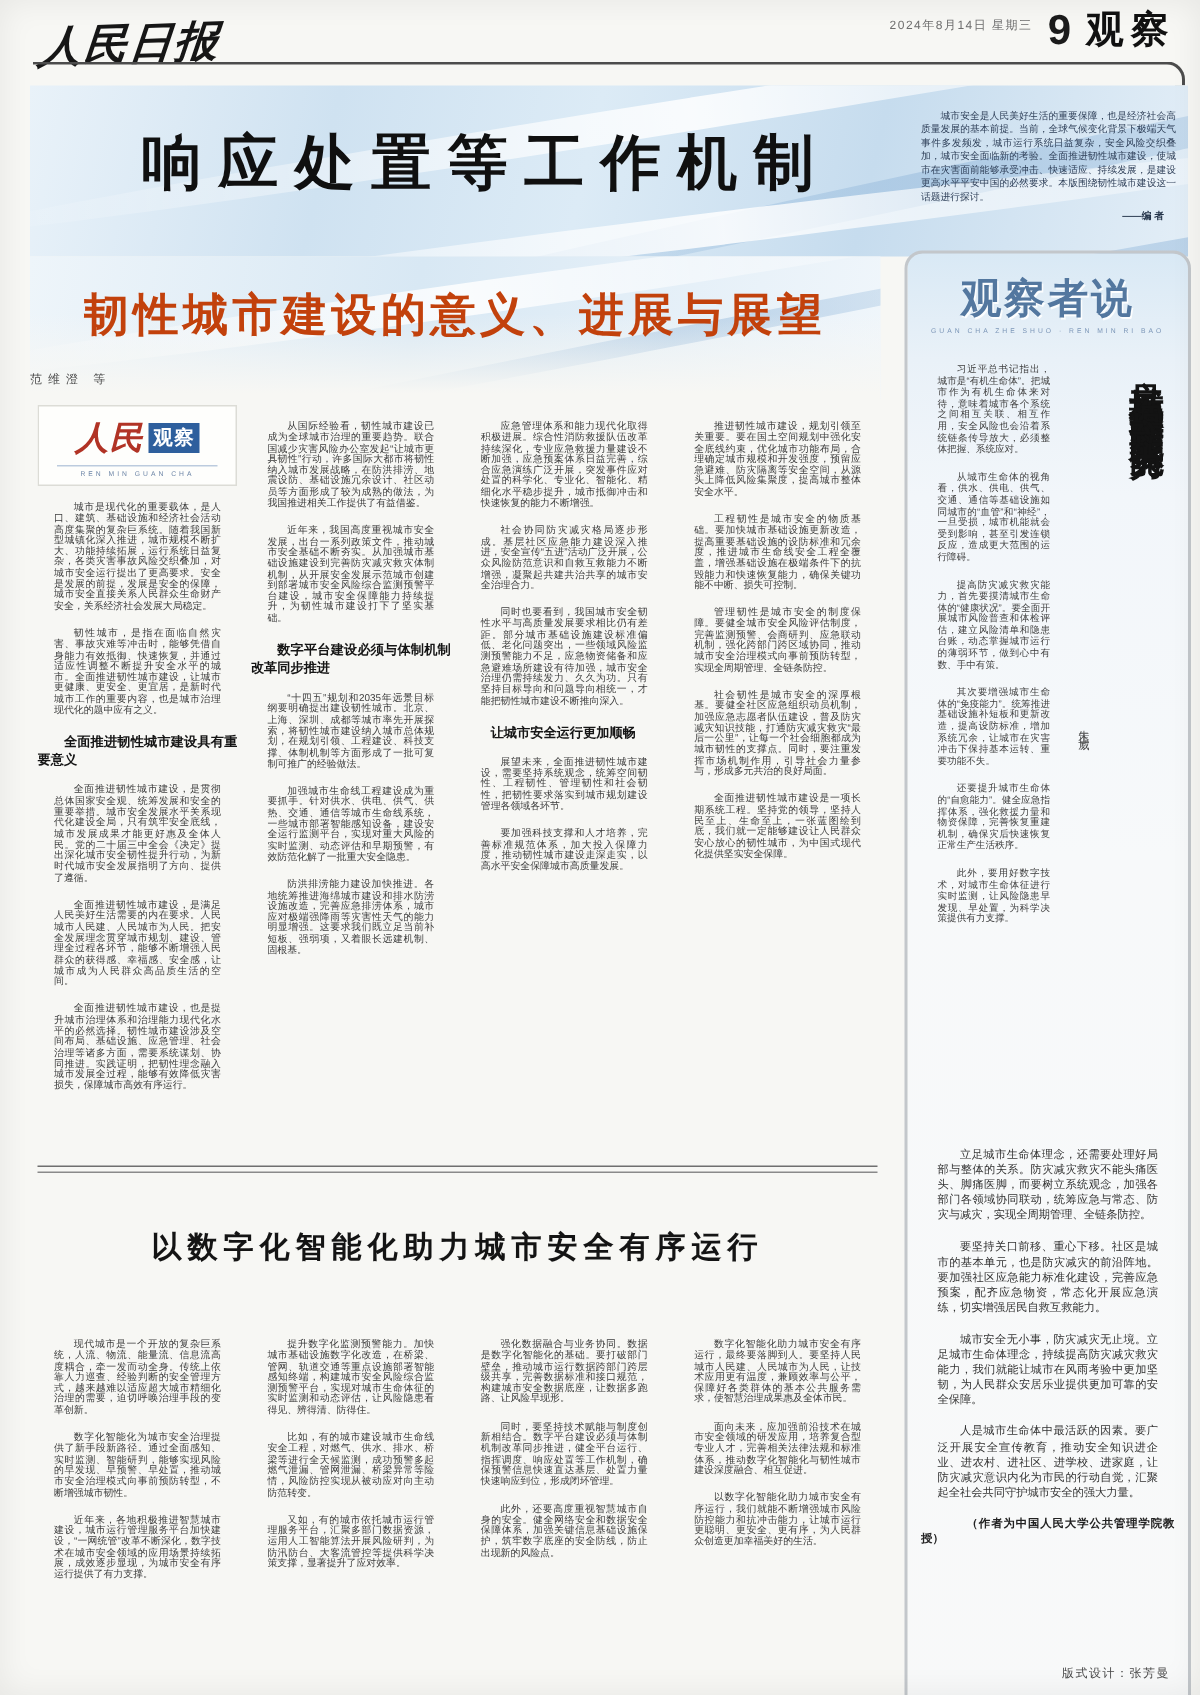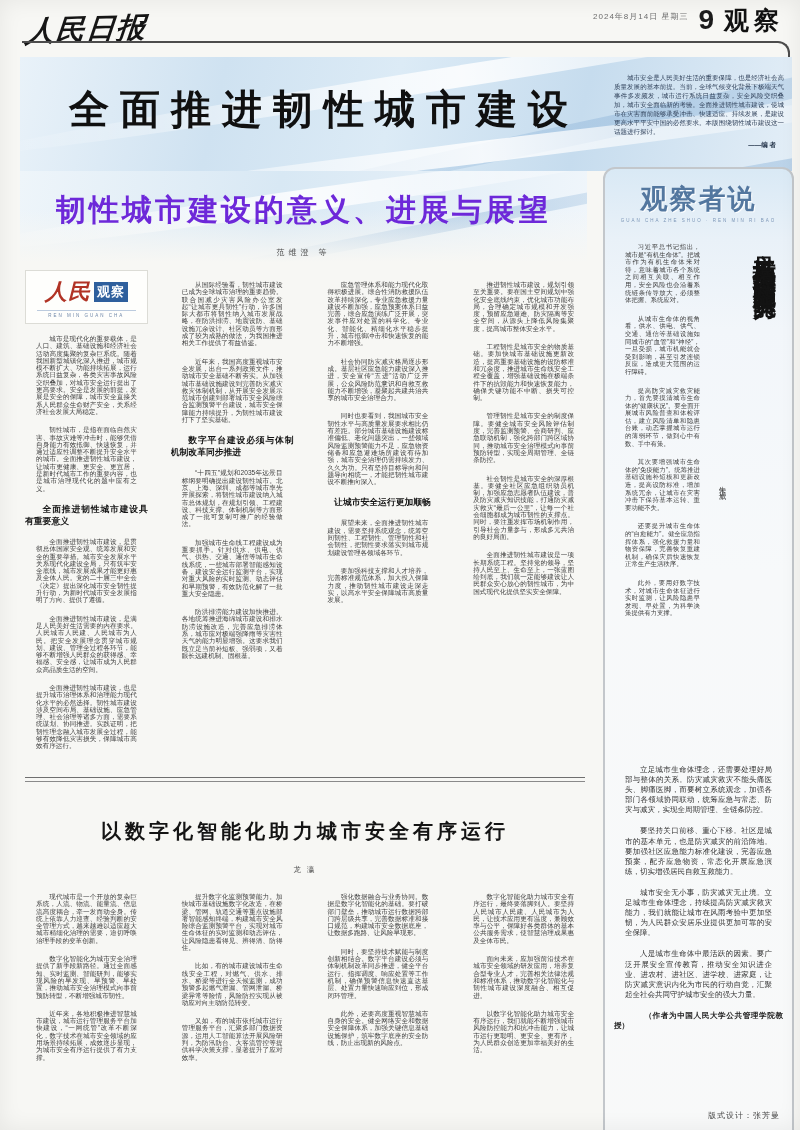--- a/index.html
+++ b/index.html
@@ -30,26 +30,26 @@
         background:linear-gradient(90deg,rgba(255,255,255,0),rgba(255,255,255,.85),rgba(255,255,255,0));}
   .wave.blue{background:linear-gradient(90deg,rgba(140,178,214,0),rgba(150,186,220,.55),rgba(140,178,214,0));}
   .banner-headline{position:absolute;left:42px;top:32px;width:524px;text-align:center;
         font-size:40px;font-weight:900;color:#101010;letter-spacing:11px;line-height:1;white-space:nowrap;}
   .editor-note{position:absolute;right:8px;top:16px;width:170px;font-size:6.5px;line-height:9px;
         color:#2e3f58;text-align:justify;}
   .editor-note p{margin:0;text-indent:2em;}
   .editor-attr{text-align:right;font-weight:bold;margin-top:4px;padding-right:8px;color:#24344a;}
 
   .subtitle{position:absolute;left:20px;top:190px;width:567px;text-align:center;
-        font-size:30px;font-weight:800;color:#6d28d9;letter-spacing:3px;white-space:nowrap;}
-  .author-line{position:absolute;left:20px;top:247px;width:567px;text-align:center;
+        font-size:30px;font-weight:800;color:#c2410c;letter-spacing:3px;white-space:nowrap;}
+  .author-line{position:absolute;left:20px;top:247px;width:567px;
         font-size:8px;color:#4b4b4b;letter-spacing:4px;}
 
   
-  .cols{position:absolute;display:flex;gap:23px;}
+  .cols{position:absolute;display:flex;gap:9px;}
   .a1-cols{left:25px;top:270px;width:560px;height:498px;}
   .a2-cols{left:25px;top:882px;width:560px;height:234px;}
   .col{flex:1;overflow:hidden;}
   .blk-p{margin:11px;font-size:6.6px;line-height:7.3px;color:#3c3c3c;text-align:justify;text-indent:2em;}
   .blk-h{font-size:8.8px;line-height:12px;font-weight:bold;color:#151515;margin:5px 0 4px;
         text-indent:2em;text-align:justify;}
   .blk-attr{margin:3px 0 0;font-size:7.6px;line-height:10px;color:#222;font-weight:bold;
         text-align:justify;text-indent:4em;}
 
   
@@ -107,21 +107,21 @@
     <span class="page-num">9</span>
     <span class="section-name">观察</span>
   </div>
   <div class="header-rule"></div>
 
   <div class="banner">
     <div class="wave" style="left:-60px;top:8px;transform:rotate(-9deg);"></div>
     <div class="wave blue" style="left:120px;top:52px;transform:rotate(-12deg);"></div>
     <div class="wave" style="left:-40px;top:84px;transform:rotate(-7deg);"></div>
     <div class="wave blue" style="left:300px;top:96px;transform:rotate(-10deg);height:14px;"></div>
-    <div class="banner-headline">全面推进韧性城市建设</div>
+    <div class="banner-headline">响应处置等工作机制</div>
     <div class="editor-note">
       <p>城市安全是人民美好生活的重要保障，也是经济社会高质量发展的基本前提。当前，全球气候变化背景下极端天气事件多发频发，城市运行系统日益复杂，安全风险交织叠加，城市安全面临新的考验。全面推进韧性城市建设，使城市在灾害面前能够承受冲击、快速适应、持续发展，是建设更高水平平安中国的必然要求。本版围绕韧性城市建设这一话题进行探讨。</p>
       <div class="editor-attr">——编 者</div>
     </div>
   </div>
   <div class="banner-sub">
     <div class="wave" style="left:-80px;top:18px;transform:rotate(-8deg);"></div>
     <div class="wave blue" style="left:60px;top:48px;transform:rotate(-11deg);height:12px;"></div>
   </div>
   <div class="subtitle">韧性城市建设的意义、进展与展望</div>
@@ -166,21 +166,20 @@
         <p class="blk-p">工程韧性是城市安全的物质基础。要加快城市基础设施更新改造，提高重要基础设施的设防标准和冗余度，推进城市生命线安全工程全覆盖，增强基础设施在极端条件下的抗毁能力和快速恢复能力，确保关键功能不中断、损失可控制。</p>
         <p class="blk-p">管理韧性是城市安全的制度保障。要健全城市安全风险评估制度，完善监测预警、会商研判、应急联动机制，强化跨部门跨区域协同，推动城市安全治理模式向事前预防转型，实现全周期管理、全链条防控。</p>
         <p class="blk-p">社会韧性是城市安全的深厚根基。要健全社区应急组织动员机制，加强应急志愿者队伍建设，普及防灾减灾知识技能，打通防灾减灾救灾“最后一公里”，让每一个社会细胞都成为城市韧性的支撑点。同时，要注重发挥市场机制作用，引导社会力量参与，形成多元共治的良好局面。</p>
         <p class="blk-p">全面推进韧性城市建设是一项长期系统工程。坚持党的领导，坚持人民至上、生命至上，一张蓝图绘到底，我们就一定能够建设让人民群众安心放心的韧性城市，为中国式现代化提供坚实安全保障。</p>
       </div>
   </div>
 
   <div class="article-sep"></div>
 
   <div class="headline2">以数字化智能化助力城市安全有序运行</div>
-  <div class="author2">龙 瀛</div>
   <div class="cols a2-cols">
     <div class="col">
         <p class="blk-p">现代城市是一个开放的复杂巨系统，人流、物流、能量流、信息流高度耦合，牵一发而动全身。传统上依靠人力巡查、经验判断的安全管理方式，越来越难以适应超大城市精细化治理的需要，迫切呼唤治理手段的变革创新。</p>
         <p class="blk-p">数字化智能化为城市安全治理提供了新手段新路径。通过全面感知、实时监测、智能研判，能够实现风险的早发现、早预警、早处置，推动城市安全治理模式向事前预防转型，不断增强城市韧性。</p>
         <p class="blk-p">近年来，各地积极推进智慧城市建设，城市运行管理服务平台加快建设，“一网统管”改革不断深化，数字技术在城市安全领域的应用场景持续拓展，成效逐步显现，为城市安全有序运行提供了有力支撑。</p>
       </div>
     <div class="col">
         <p class="blk-p">提升数字化监测预警能力。加快城市基础设施数字化改造，在桥梁、管网、轨道交通等重点设施部署智能感知终端，构建城市安全风险综合监测预警平台，实现对城市生命体征的实时监测和动态评估，让风险隐患看得见、辨得清、防得住。</p>
         <p class="blk-p">比如，有的城市建设城市生命线安全工程，对燃气、供水、排水、桥梁等进行全天候监测，成功预警多起燃气泄漏、管网泄漏、桥梁异常等险情，风险防控实现从被动应对向主动防范转变。</p>
         <p class="blk-p">又如，有的城市依托城市运行管理服务平台，汇聚多部门数据资源，运用人工智能算法开展风险研判，为防汛防台、大客流管控等提供科学决策支撑，显著提升了应对效率。</p>

